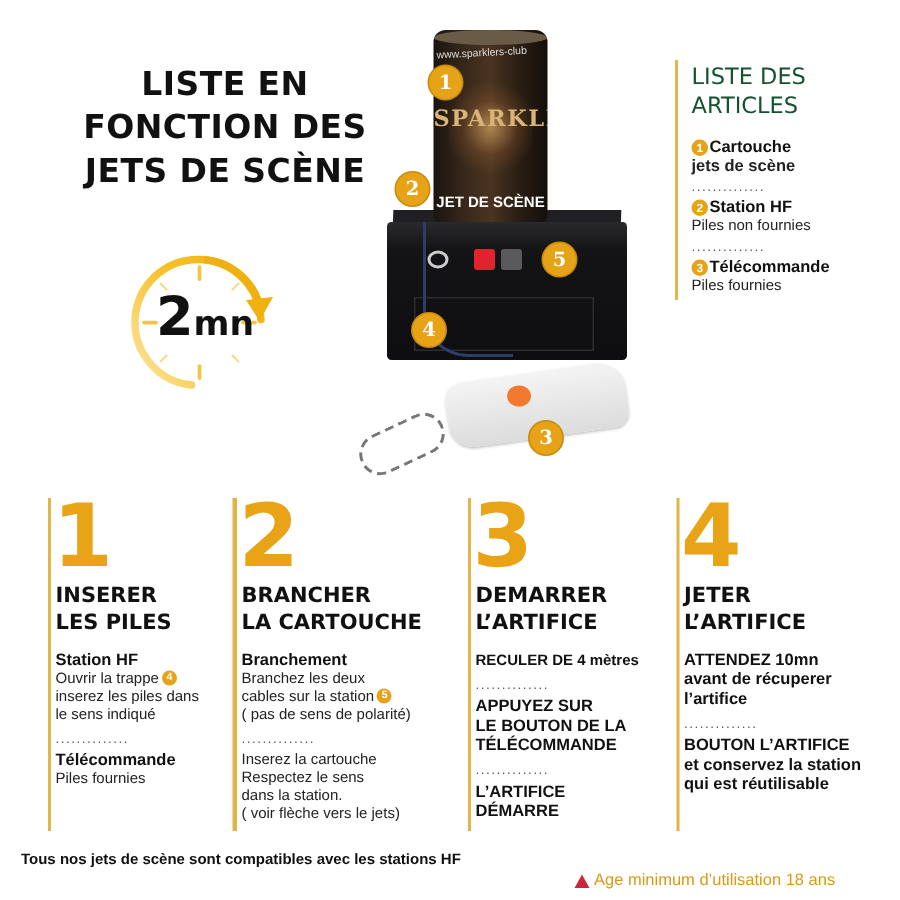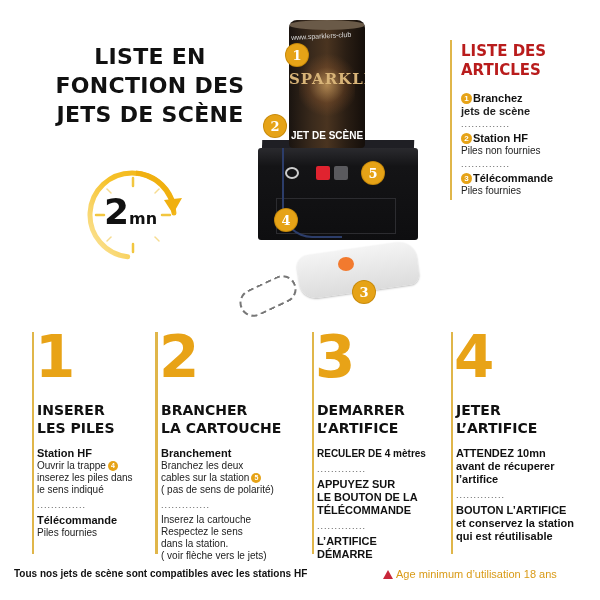--- a/index.html
+++ b/index.html
@@ -11,21 +11,21 @@
     font-family:"DejaVu Sans", sans-serif; font-weight:bold;
     font-size:22px; line-height:29px; text-align:center; color:#111;
     letter-spacing:0.3px;
   }
   .clock { position:absolute; left:78px; top:160px; width:110px; height:110px; }
   .clock-text {
     position:absolute; left:104px; top:192px; width:70px;
     font-family:"DejaVu Sans", sans-serif; font-weight:bold; color:#111;
   }
   .clock-text .big { font-size:36px; line-height:40px; }
-  .clock-text .small { font-size:16px; }
+  .clock-text .small { font-size:23px; }
   .canister {
     position:absolute; left:289px; top:20px; width:76px; height:128px;
     background:linear-gradient(90deg,#1a1410 0%,#3a2a1c 30%,#4a3420 50%,#2a1e14 75%,#140e0a 100%);
     border-radius:8px 8px 4px 4px;
     overflow:hidden;
   }
   .canister-top { position:absolute; left:0; top:0; width:100%; height:10px; background:#6a5a48; border-radius:50%; }
   .canister-url { position:absolute; left:2px; top:12px; width:76px; font-size:7px; color:#ddd; white-space:nowrap; transform:rotate(-3deg); }
   .canister-brand { position:absolute; left:0; top:50px; width:100%; text-align:center; font-family:"DejaVu Serif", serif; font-size:15px; font-weight:bold; color:#d8b478; letter-spacing:1px; }
   .canister-sub { position:absolute; left:0; top:110px; width:100%; text-align:center; font-size:10px; font-weight:bold; color:#fff; }
@@ -55,40 +55,40 @@
   .marker {
     position:absolute; width:22px; height:22px; border-radius:50%;
     background:#e6a317; color:#fff; font-family:"DejaVu Serif", serif; font-size:13px; font-weight:bold;
     display:flex; align-items:center; justify-content:center;
     box-shadow:0 0 0 1px #c88a0a;
   }
 
   
   .list-divider { position:absolute; left:450px; top:40px; width:2px; height:160px; background:#e0b64a; }
   .list { position:absolute; left:461px; top:42px; width:140px; }
-  .list-title { font-family:"DejaVu Sans", sans-serif; font-weight:bold; font-size:15px; line-height:19px; color:#b91c1c; margin-bottom:12px; }
+  .list-title { font-family:"DejaVu Sans", sans-serif; font-weight:normal; font-size:15px; line-height:19px; color:#14532d; margin-bottom:12px; }
   .list-item { margin-bottom:2px; }
   .list-item .name { font-weight:bold; font-size:11px; line-height:13px; color:#111; display:flex; align-items:center; }
   .list-item .desc { font-size:10px; line-height:12px; color:#222; }
   .list-item .desc.bold { font-weight:bold; font-size:11px; }
   .badge { width:11px; height:11px; border-radius:50%; background:#e6a317; color:#fff; font-size:8px; font-weight:bold; display:inline-flex; align-items:center; justify-content:center; margin-right:1px; flex:0 0 auto; }
   .dots { font-size:9px; letter-spacing:1px; color:#555; line-height:10px; margin:2px 0 3px; }
 
   
   .step { position:absolute; top:330px; }
   .step-line { position:absolute; top:332px; width:2px; height:222px; background:#e0b64a; }
   .step-num { font-family:"DejaVu Sans", sans-serif; font-weight:bold; font-size:58px; line-height:54px; color:#e8a317; margin-left:-2px; }
-  .step-title { font-family:"DejaVu Sans", sans-serif; font-weight:bold; font-size:14px; line-height:18px; color:#111; margin-top:17px; margin-bottom:10px; }
+  .step-title { font-family:"DejaVu Sans", sans-serif; font-weight:bold; font-size:14px; line-height:18px; color:#111; margin-top:4px; margin-bottom:10px; }
   .step-body { font-size:10px; line-height:12px; color:#222; }
   .step-body .sub { font-weight:bold; font-size:11px; line-height:13px; color:#111; }
   .inline-badge { display:inline-flex; width:10px; height:10px; border-radius:50%; background:#e6a317; color:#fff; font-size:7px; font-weight:bold; align-items:center; justify-content:center; vertical-align:middle; margin-left:2px; }
   .step-body .dots { margin:4px 0 4px; }
 
   .footer-left { position:absolute; left:14px; top:568px; font-size:10px; font-weight:bold; color:#111; }
-  .footer-right { position:absolute; left:383px; top:568px; font-size:11px; color:#d99a16; display:flex; align-items:center; }
+  .footer-right { position:absolute; left:383px; top:581px; font-size:11px; color:#d99a16; display:flex; align-items:center; }
   .warn { width:0; height:0; border-left:5px solid transparent; border-right:5px solid transparent; border-bottom:9px solid #c8283a; margin-right:3px; position:relative; }
 </style>
 </head>
 <body>
 
 <div class="main-title">
   <div>LISTE EN</div>
   <div>FONCTION DES</div>
   <div>JETS DE SCÈNE</div>
 </div>
@@ -149,21 +149,21 @@
 
 <div class="list-divider"></div>
 <div class="list">
   <div class="list-title">
     <div>LISTE DES</div>
     <div>ARTICLES</div>
   </div>
   <div class="list-item">
     <div class="name">
         <span class="badge">1</span>
-        <span>Branchez</span>
+        <span>Cartouche</span>
       </div>
     <div class="desc bold">jets de scène</div>
   </div>
   <div class="dots">..............</div>
   <div class="list-item">
     <div class="name">
         <span class="badge">2</span>
         <span>Station HF</span>
       </div>
     <div class="desc">Piles non fournies</div>

